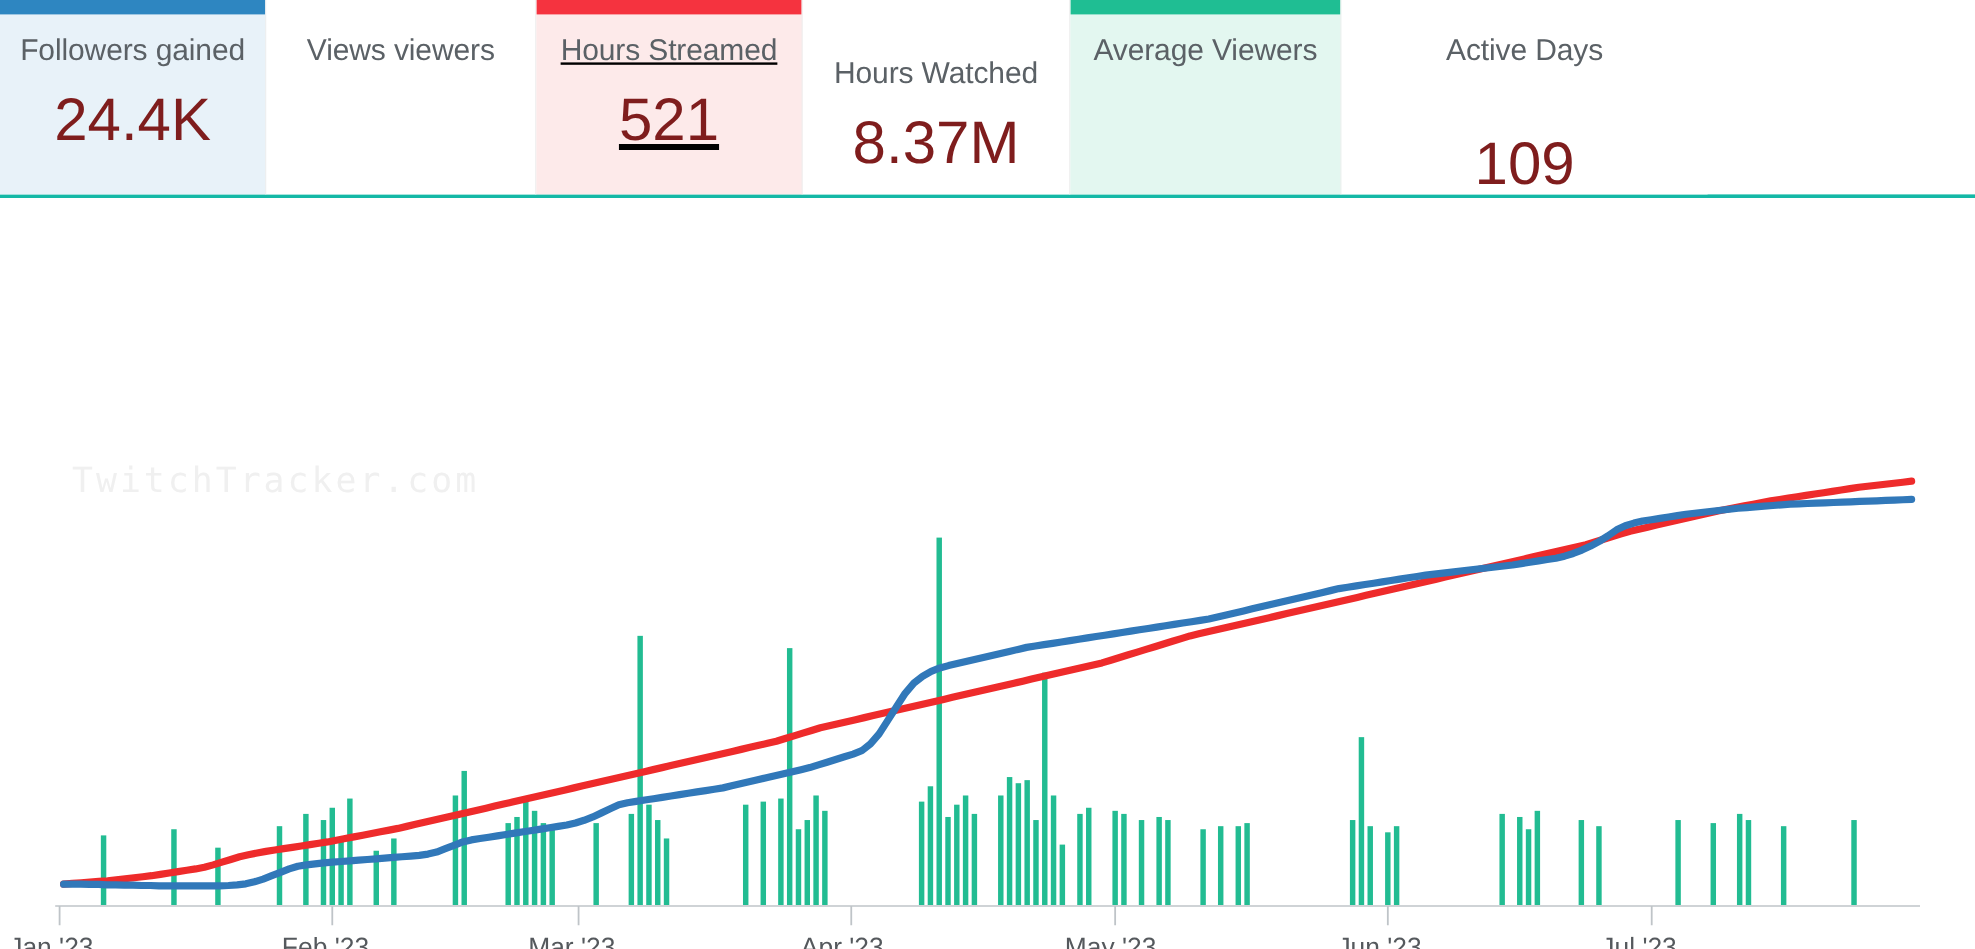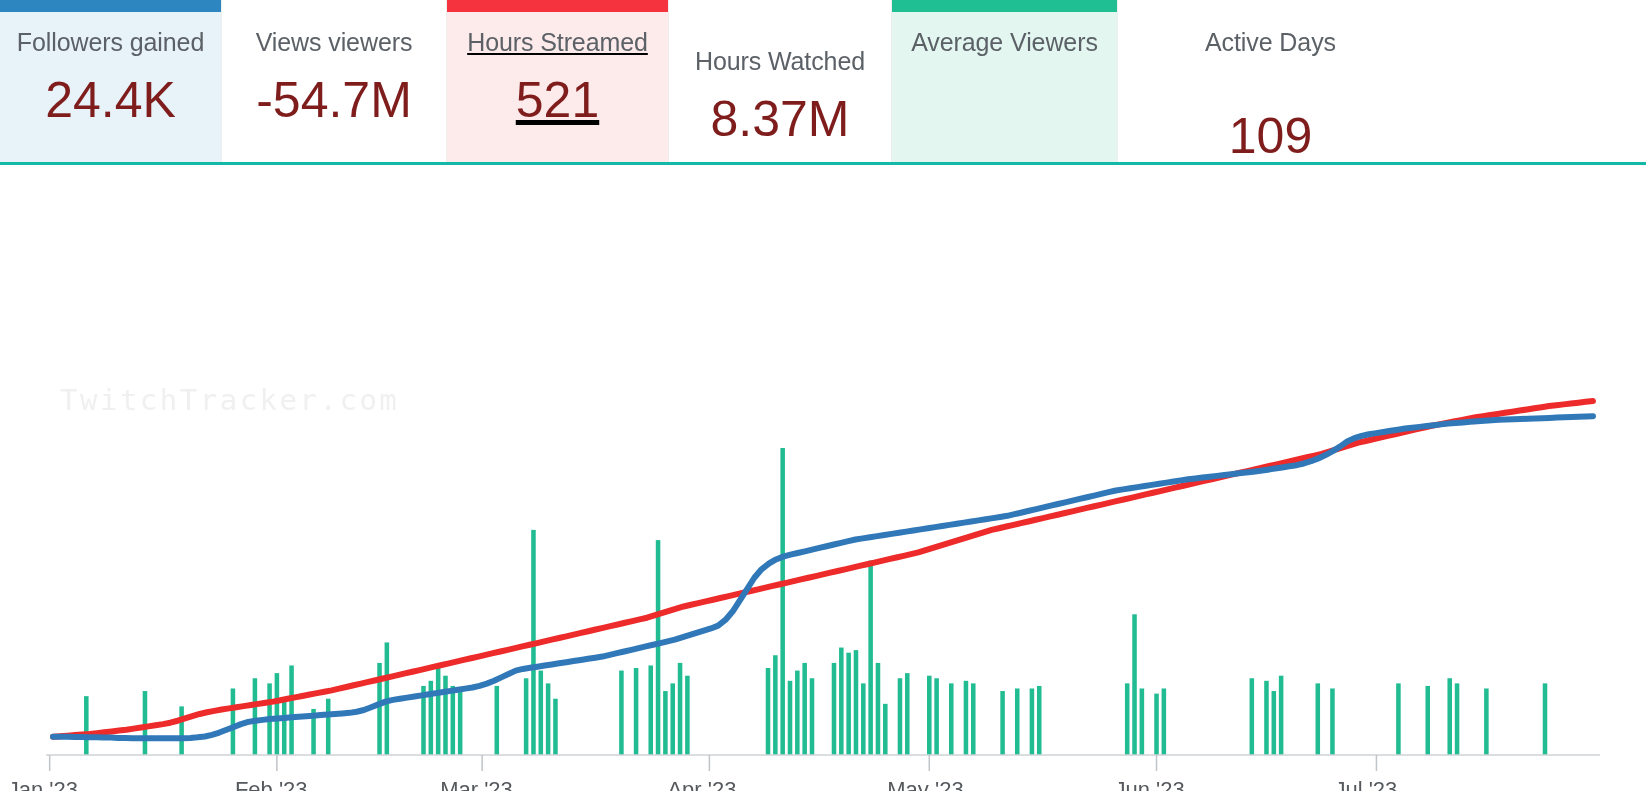--- a/index.html
+++ b/index.html
@@ -109,21 +109,20 @@
 <div id="app">
 
   <div class="stats-strip" id="stats-strip">
       <div class="stat-card" style="width: 222px; flex: 0 0 222px; background: rgb(232, 242, 249);">
         <div class="accent-bar" style="background: rgb(46, 134, 193);"></div>
         <div class="stat-label">Followers gained</div>
         <div class="stat-value">24.4K</div>
       </div>
       <div class="stat-card" style="width: 225px; flex: 0 0 225px; background: rgb(255, 255, 255);">
         <div class="stat-label">Views viewers</div>
-        <div class="stat-value">-54.7M</div>
       </div>
       <div class="stat-card" style="width: 222px; flex: 0 0 222px; background: rgb(253, 234, 234); text-decoration: underline;">
         <div class="accent-bar" style="background: rgb(245, 51, 63);"></div>
         <div class="stat-label">Hours Streamed</div>
         <div class="stat-value">521</div>
       </div>
       <div class="stat-card" style="width: 223px; flex: 0 0 223px; background: rgb(255, 255, 255); justify-content: center;">
         <div class="stat-label">Hours Watched</div>
         <div class="stat-value">8.37M</div>
       </div>

